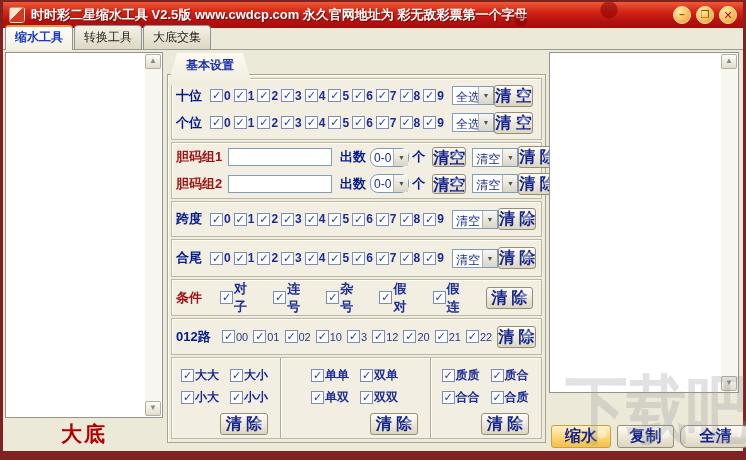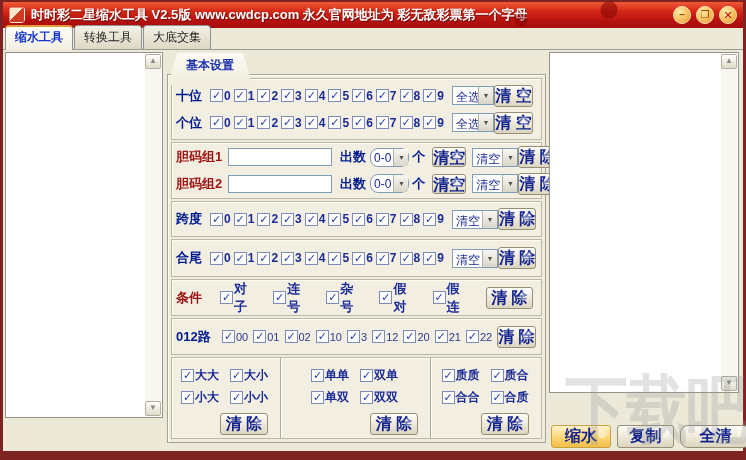--- a/index.html
+++ b/index.html
@@ -133,20 +133,21 @@
         <div class="tab">转换工具</div>
         <div class="tab">大底交集</div>
       </div>
 
     <div class="leftlist">
       <div class="vscroll">
         <div class="varrow up">▲</div>
         <div class="varrow down">▼</div>
       </div>
     </div>
+    <div class="dadi">大底</div>
 
     <div class="itabs">
         <div class="itab active">基本设置</div>
       </div>
 
     <div class="panel">
 
       <div class="sec s1">
         <div class="row">
           <span class="rlabel">十位</span>

